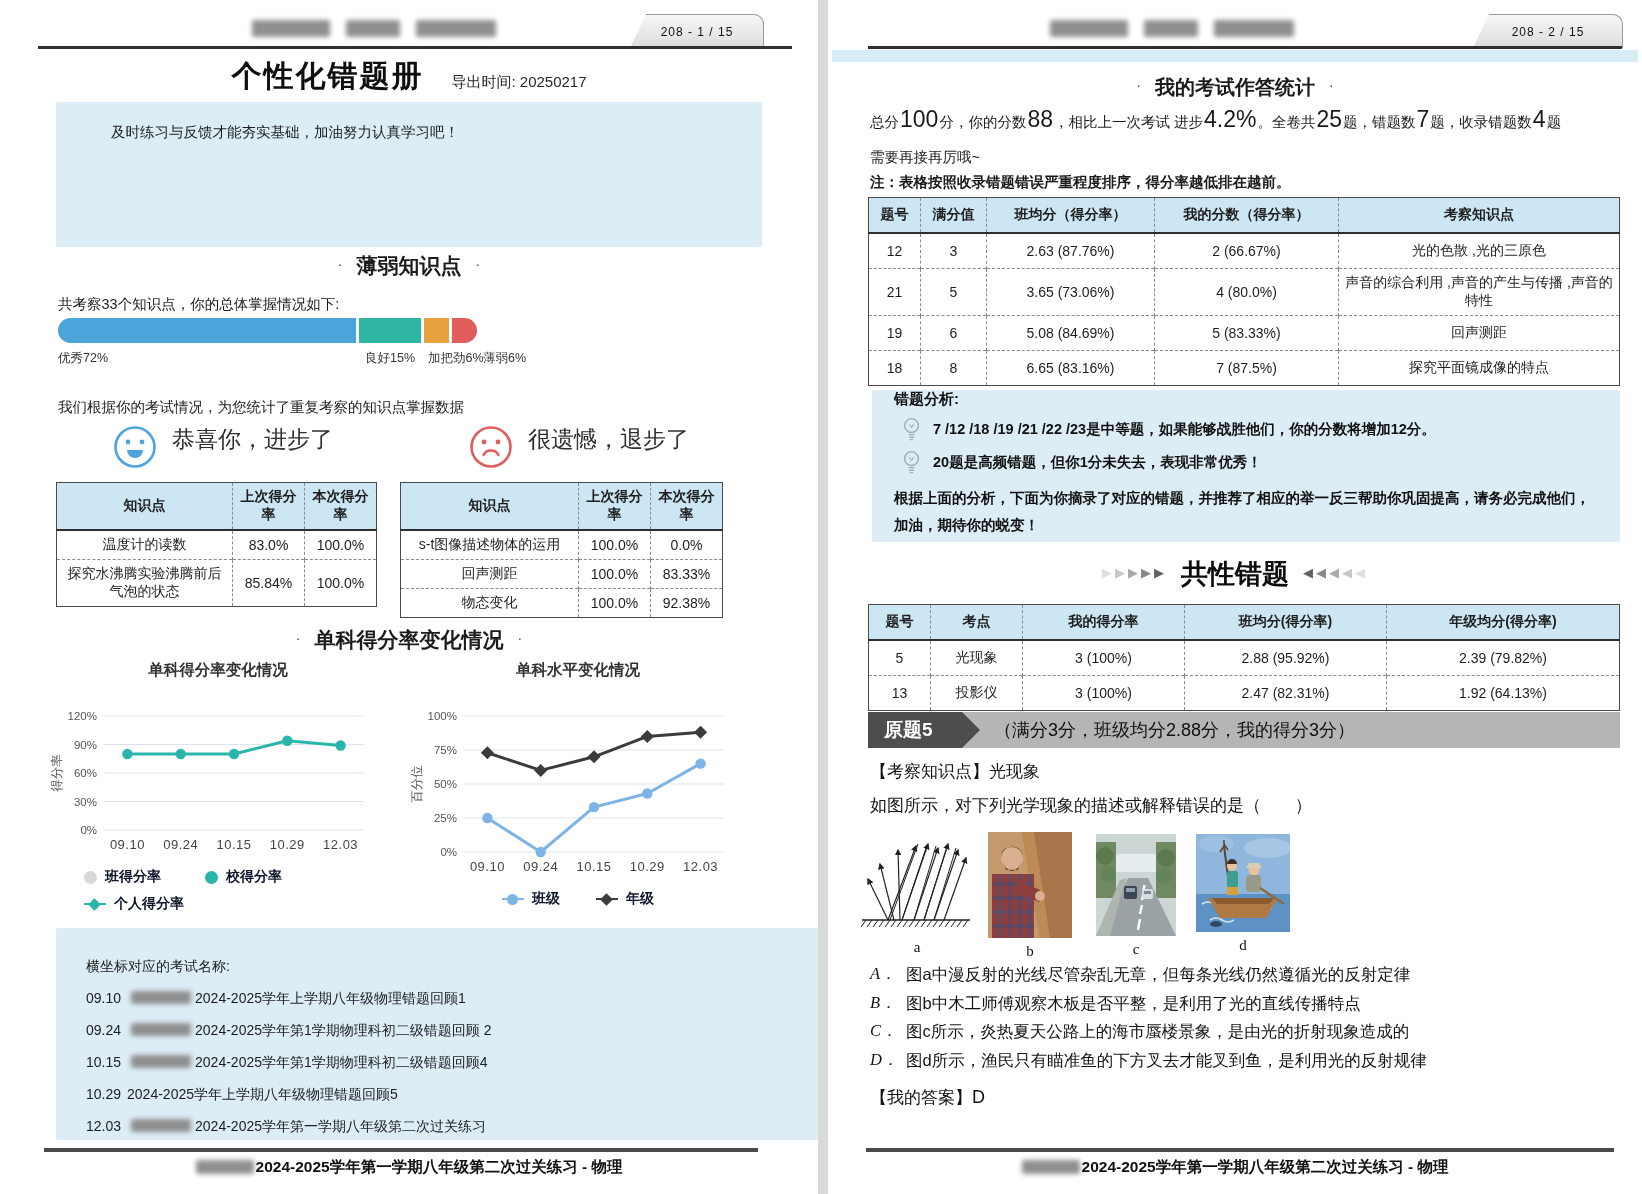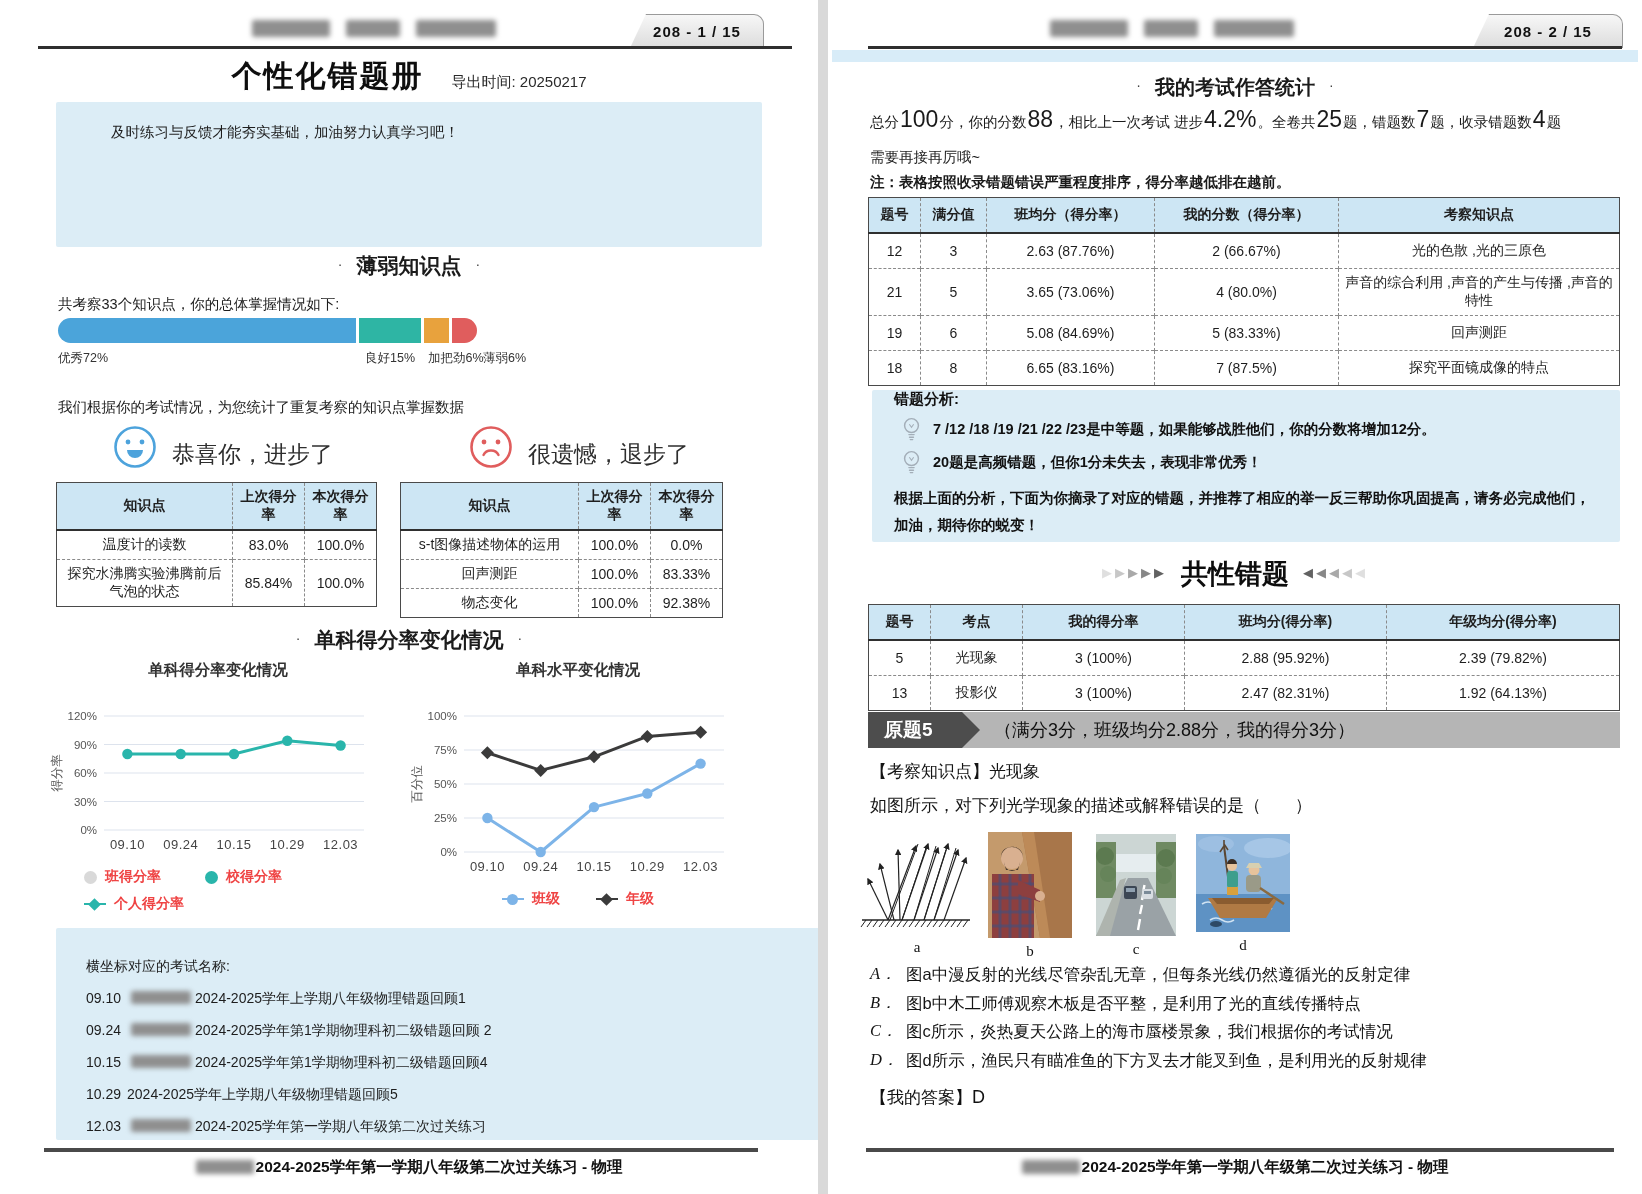--- a/index.html
+++ b/index.html
@@ -5,50 +5,50 @@
   html,body{margin:0;padding:0}
   body{width:1642px;height:1194px;background:#fff;font-family:"Liberation Sans","DejaVu Sans",sans-serif;color:#222;position:relative;overflow:hidden}
   .page{position:absolute;top:0;height:1194px;background:#fff}
   #lp{left:0;width:818px}
   #rp{left:828px;width:814px}
   .divider{position:absolute;left:818px;top:0;width:10px;height:1194px;background:#d9d9d9}
   .abs{position:absolute}
   .redact{display:inline-block;background:#8f8f8f;filter:blur(2.5px);border-radius:2px;height:15px;vertical-align:-2px}
   .blur-head{display:flex;gap:16px}
   .blur-head .redact{height:17px}
-  .badge{position:absolute;background:linear-gradient(180deg,#f7f7f7,#dcdcdc);border:1px solid #9a9a9a;border-bottom:none;border-radius:3px 10px 0 0;clip-path:polygon(16px 0,100% 0,100% 100%,0 100%);display:flex;align-items:center;justify-content:center;font-size:15px;font-weight:700;letter-spacing:1px;color:#111;height:33px}
+  .badge{position:absolute;background:linear-gradient(180deg,#f7f7f7,#dcdcdc);border:1px solid #9a9a9a;border-bottom:none;border-radius:3px 10px 0 0;clip-path:polygon(16px 0,100% 0,100% 100%,0 100%);display:flex;align-items:center;justify-content:center;font-size:12px;font-weight:400;letter-spacing:1px;color:#111;height:33px}
   .rule{position:absolute;background:#2f2f2f}
   .h-sec{position:absolute;width:100%;text-align:center;font-size:21px;font-weight:700;color:#1b1b1b}
   .h-sec .dot{font-size:14px;margin:0 14px;vertical-align:4px;color:#444;font-weight:400}
   .bluebox{background:#dcedf6;border-radius:2px;box-sizing:border-box}
   .intro-box{padding:16px 26px;font-size:14.5px;line-height:2.05;color:#1d1d1d}
   .intro-box p{margin:0;text-indent:2em}
   .t-big{font-size:18px}
   .t-num{font-size:20px}
   .body-text{font-size:14.5px;color:#1d1d1d}
   .bar{display:flex;gap:3px}
   .bar .seg{height:25px}
   .bar-label{position:absolute;font-size:12.5px;color:#333;white-space:nowrap}
-  .smile-group{display:flex;align-items:flex-end;gap:14px}
+  .smile-group{display:flex;align-items:flex-start;gap:14px}
   .smile-group .cap{font-size:23px;font-weight:500;color:#2e2e2e}
   table{border-collapse:collapse;position:absolute;table-layout:fixed;background:#fff}
   table{border:1.6px solid #4a4a4a}
   th{background:#cde6f4;font-weight:700;border-bottom:2.2px solid #2f2f2f}
   th,td{border-left:1.4px dashed #8a8a8a;text-align:center;font-size:14px;color:#1e1e1e;padding:5px 4px;word-break:break-all}
   th:first-child,td:first-child{border-left:none}
   td{border-top:1.4px dashed #8a8a8a}
   .rt th{height:24px}
   .rt td{height:24px}
   .chart{position:absolute;width:340px}
   .chart-title{text-align:center;font-size:15.5px;font-weight:700;color:#333;height:24px}
   .chart-svg-slot{margin-top:22px}
   .legend{display:flex;margin-top:6px}
   .legend.wrap{flex-wrap:wrap;width:260px;margin-left:36px;column-gap:44px;row-gap:9px}
   .legend.center{justify-content:center;gap:36px}
-  .lg-item{display:flex;align-items:center;gap:8px;font-weight:700;font-size:14px;color:#ef4444}
+  .lg-item{display:flex;align-items:center;gap:8px;font-weight:700;font-size:14px;color:#0f172a}
   .mk-c{width:13px;height:13px;border-radius:50%;display:inline-block}
   .mk-w{position:relative;width:22px;height:13px;display:inline-block}
   .mk-line{position:absolute;left:0;top:5.2px;width:22px;height:2.6px}
   .mk-d{position:absolute;left:6px;top:2px;width:9px;height:9px;transform:rotate(45deg)}
   .mk-cc{position:absolute;left:5px;top:1px;width:11px;height:11px;border-radius:50%}
   .exam-box{padding:22px 30px}
   .exam-title{font-size:14px;color:#1d1d1d;height:32px;line-height:32px}
   .exam-item{font-size:14px;color:#1d1d1d;height:32px;line-height:32px}
   .exam-item .redact{width:60px;height:13px;margin:0 4px;vertical-align:-1px}
   .exam-item .d{margin-right:6px}
@@ -534,21 +534,21 @@
     <div class="opt">
         <span class="letter">A．</span>
         <span>图a中漫反射的光线尽管杂乱无章，但每条光线仍然遵循光的反射定律</span>
       </div>
     <div class="opt">
         <span class="letter">B．</span>
         <span>图b中木工师傅观察木板是否平整，是利用了光的直线传播特点</span>
       </div>
     <div class="opt">
         <span class="letter">C．</span>
-        <span>图c所示，炎热夏天公路上的海市蜃楼景象，我们根据你的考试情况</span>
+        <span>图c所示，炎热夏天公路上的海市蜃楼景象，是由光的折射现象造成的</span>
       </div>
     <div class="opt">
         <span class="letter">D．</span>
         <span>图d所示，渔民只有瞄准鱼的下方叉去才能叉到鱼，是利用光的反射规律</span>
       </div>
   </div>
 
   <div class="answer-line" style="left:42px;top:1086px"><span>【我的答案】</span><span style="font-size:18px">D</span></div>
 
   <div class="rule" style="left:38px;top:1148px;width:748px;height:4px;background:#4a4a4a"></div>

